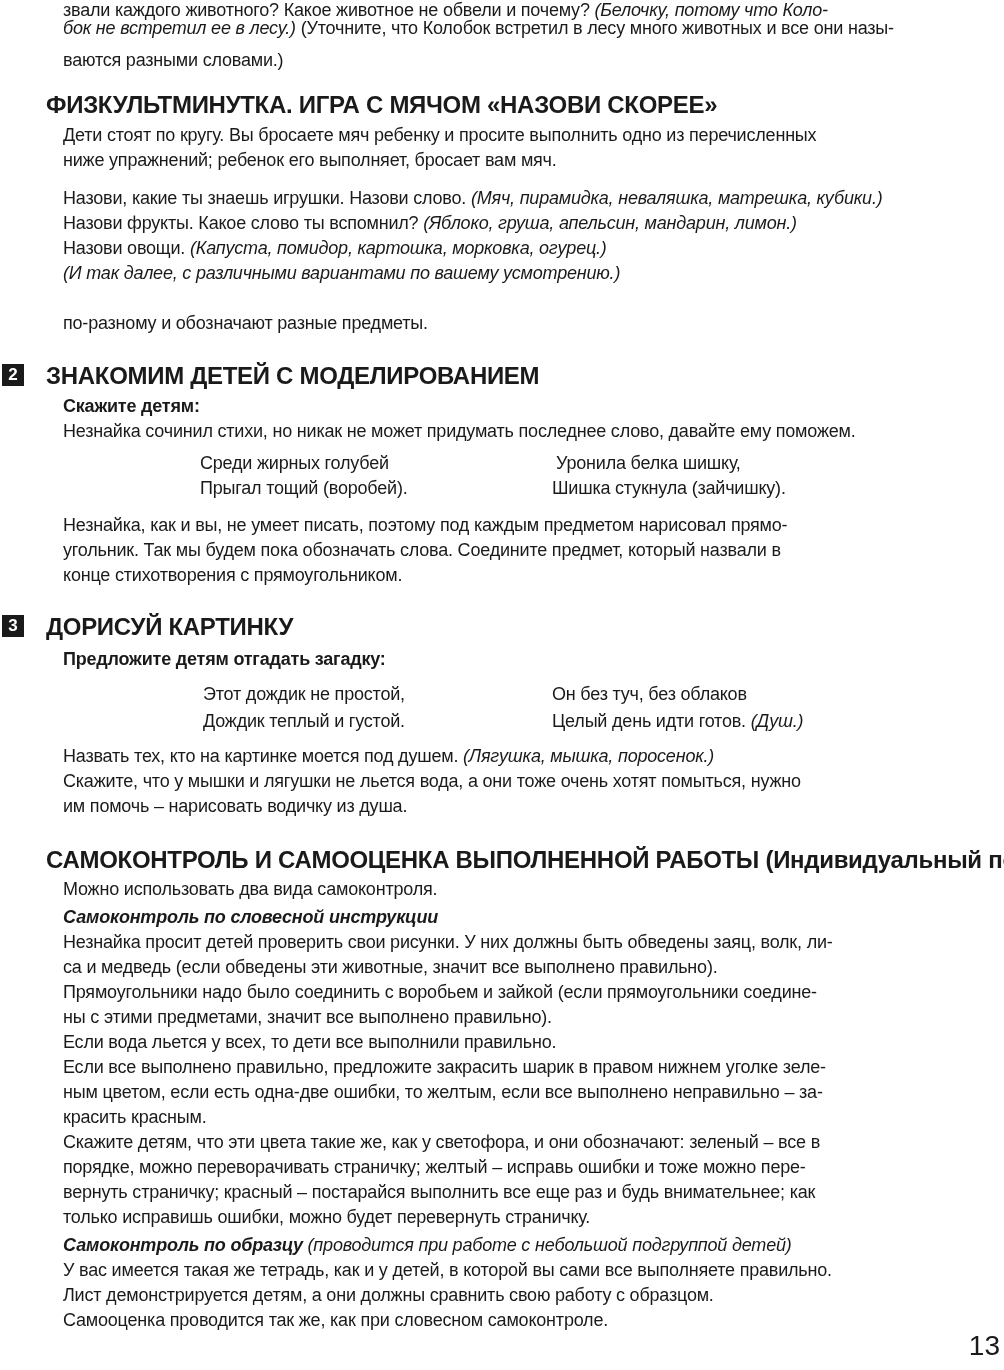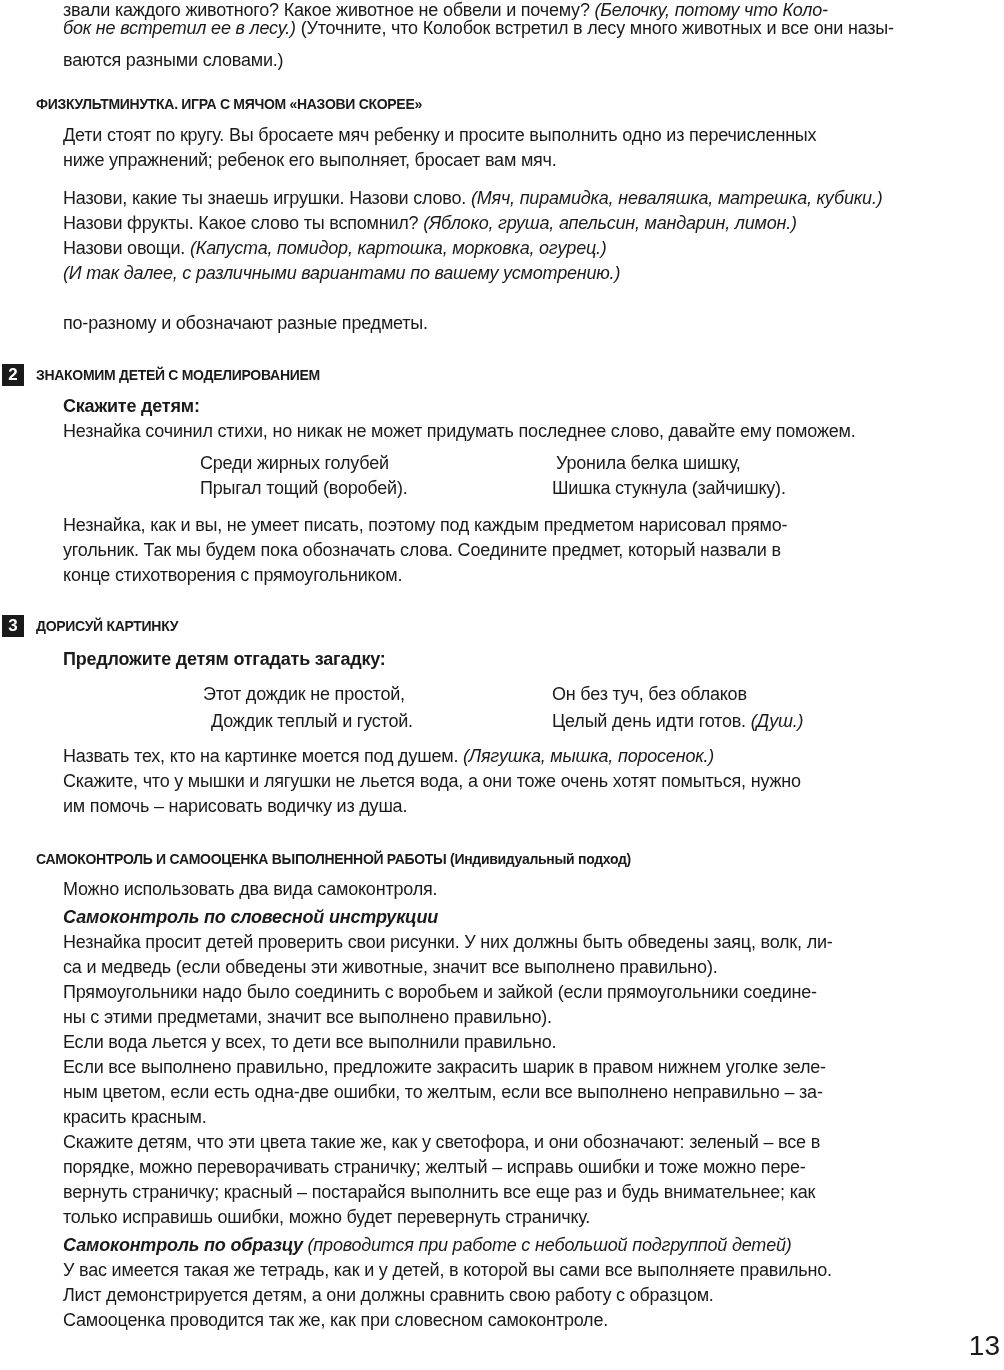--- a/index.html
+++ b/index.html
@@ -4,21 +4,21 @@
 <style>
   html, body { margin: 0; padding: 0; background: #ffffff; }
   body {
     width: 1004px; height: 1370px; position: relative; overflow: hidden;
     font-family: "Liberation Sans", sans-serif; color: #1a1a1a;
     font-size: 18px;
   }
   .page { position: absolute; left: 0; top: 0; width: 1004px; height: 1370px; }
   .line { position: absolute; white-space: nowrap; line-height: 25px; font-size: 18px; letter-spacing: -0.2px; }
   .indent { left: 63px; }
-  .head { position: absolute; left: 36px; font-weight: bold; font-size: 14px; line-height: 25px; white-space: nowrap; letter-spacing: -0.3px; }
+  .head { position: absolute; left: 46px; font-weight: bold; font-size: 24px; line-height: 25px; white-space: nowrap; letter-spacing: -0.3px; }
   .badge {
     position: absolute; left: 2px; width: 22px; height: 22px; background: #1a1a1a; color: #fff;
     font-weight: bold; font-size: 17px; line-height: 22px; text-align: center;
   }
   .sub { font-weight: bold; }
   i, .it { font-style: italic; }
   .bi { font-weight: bold; font-style: italic; }
   .pagenum { position: absolute; right: 4px; top: 1328px; font-size: 28px; line-height: 36px; }
 </style>
 </head>
@@ -59,21 +59,21 @@
   <div class="line" style="left:556px; top:451px;">Уронила белка шишку,</div>
   <div class="line indent" style="top:513px;">Незнайка, как и вы, не умеет писать, поэтому под каждым предметом нарисовал прямо-</div>
   <div class="line" style="left:552px; top:476px;">Шишка стукнула (зайчишку).</div>
   <div class="line indent" style="top:538px;">угольник. Так мы будем пока обозначать слова. Соедините предмет, который назвали в</div>
   <div class="line indent" style="top:563px;">конце стихотворения с прямоугольником.</div>
 
   <div class="badge" style="top:615px;">3</div>
   <div class="head" style="top:614px;">ДОРИСУЙ КАРТИНКУ</div>
   <div class="line indent sub" style="top:647px;">Предложите детям отгадать загадку:</div>
   <div class="line" style="left:203px; top:682px;">Этот дождик не простой,</div>
-  <div class="line" style="left:203px; top:709px;margin-left:8px;">Дождик теплый и густой.</div>
+  <div class="line" style="left:203px; top:709px;">Дождик теплый и густой.</div>
   <div class="line" style="left:552px; top:682px;">Он без туч, без облаков</div>
   <div class="line indent" style="top:744px;">
     <span>Назвать тех, кто на картинке моется под душем. </span><span class="it">(Лягушка, мышка, поросенок.)</span>
   </div>
   <div class="line" style="left:552px; top:709px;">
     <span>Целый день идти готов. </span><span class="it">(Душ.)</span>
   </div>
   <div class="line indent" style="top:769px;">Скажите, что у мышки и лягушки не льется вода, а они тоже очень хотят помыться, нужно</div>
   <div class="line indent" style="top:794px;">им помочь – нарисовать водичку из душа.</div>
 

